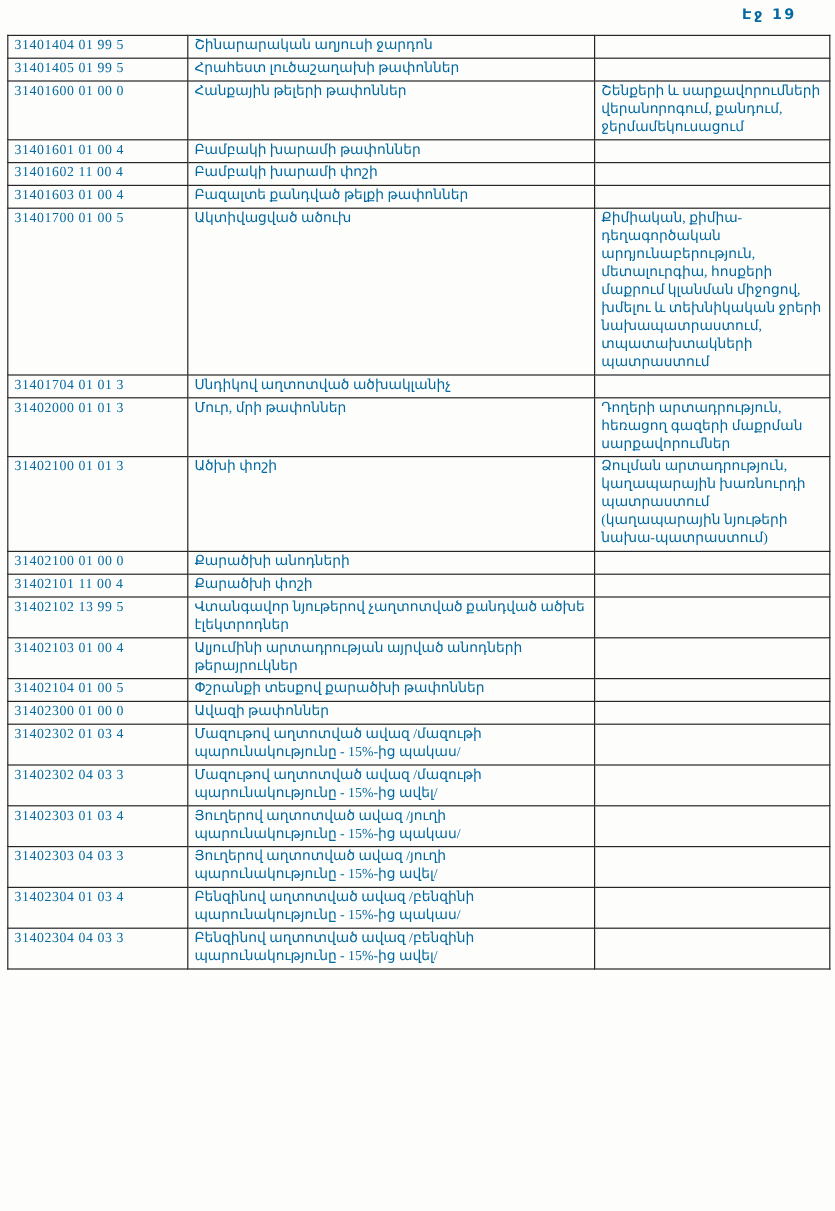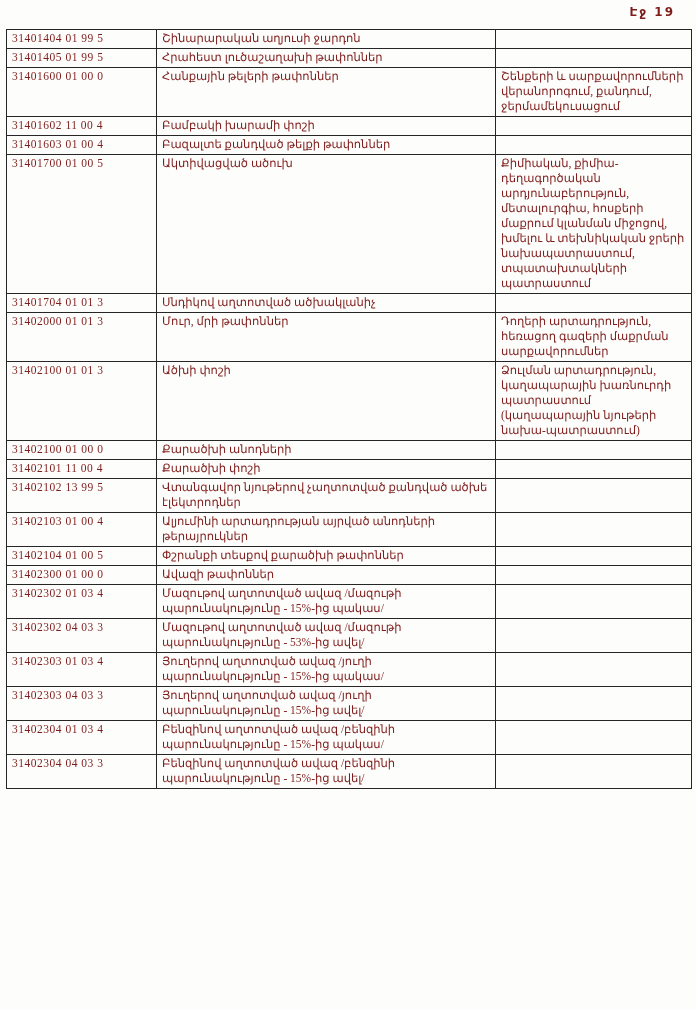--- a/index.html
+++ b/index.html
@@ -6,23 +6,23 @@
     margin: 0;
     padding: 0;
     background: #ffffff;
   }
   .page {
     position: relative;
     width: 696px;
     min-height: 1009px;
     box-sizing: border-box;
     background: #fdfdfb;
-    color: #7f1d1d;
+    color: #0369a1;
     font-family: "DejaVu Sans", sans-serif;
-    padding: 5px 9px 10px 6px;
+    padding: 5px 20px 10px 6px;
   }
   .page-label {
     text-align: right;
     font-weight: bold;
     font-size: 12px;
     letter-spacing: 2px;
     padding-right: 12px;
     height: 20px;
   }
   table.doc-table {
@@ -73,20 +73,25 @@
         </tr>
         <tr>
           <td class="code-cell">31401405 01 99 5</td>
           <td class="name-cell">Հրահեստ լուծաշաղախի թափոններ</td>
           <td class="note-cell"></td>
         </tr>
         <tr>
           <td class="code-cell">31401600 01 00 0</td>
           <td class="name-cell">Հանքային թելերի թափոններ</td>
           <td class="note-cell">Շենքերի և սարքավորումների վերանորոգում, քանդում, ջերմամեկուսացում</td>
+        </tr>
+        <tr>
+          <td class="code-cell">31401601 01 00 4</td>
+          <td class="name-cell">Բամբակի խարամի թափոններ</td>
+          <td class="note-cell"></td>
         </tr>
         <tr>
           <td class="code-cell">31401602 11 00 4</td>
           <td class="name-cell">Բամբակի խարամի փոշի</td>
           <td class="note-cell"></td>
         </tr>
         <tr>
           <td class="code-cell">31401603 01 00 4</td>
           <td class="name-cell">Բազալտե քանդված թելքի թափոններ</td>
           <td class="note-cell"></td>
@@ -141,21 +146,21 @@
           <td class="name-cell">Ավազի թափոններ</td>
           <td class="note-cell"></td>
         </tr>
         <tr>
           <td class="code-cell">31402302 01 03 4</td>
           <td class="name-cell">Մազութով աղտոտված ավազ /մազութի պարունակությունը - 15%-ից պակաս/</td>
           <td class="note-cell"></td>
         </tr>
         <tr>
           <td class="code-cell">31402302 04 03 3</td>
-          <td class="name-cell">Մազութով աղտոտված ավազ /մազութի պարունակությունը - 53%-ից ավել/</td>
+          <td class="name-cell">Մազութով աղտոտված ավազ /մազութի պարունակությունը - 15%-ից ավել/</td>
           <td class="note-cell"></td>
         </tr>
         <tr>
           <td class="code-cell">31402303 01 03 4</td>
           <td class="name-cell">Յուղերով աղտոտված ավազ /յուղի պարունակությունը - 15%-ից պակաս/</td>
           <td class="note-cell"></td>
         </tr>
         <tr>
           <td class="code-cell">31402303 04 03 3</td>
           <td class="name-cell">Յուղերով աղտոտված ավազ /յուղի պարունակությունը - 15%-ից ավել/</td>

